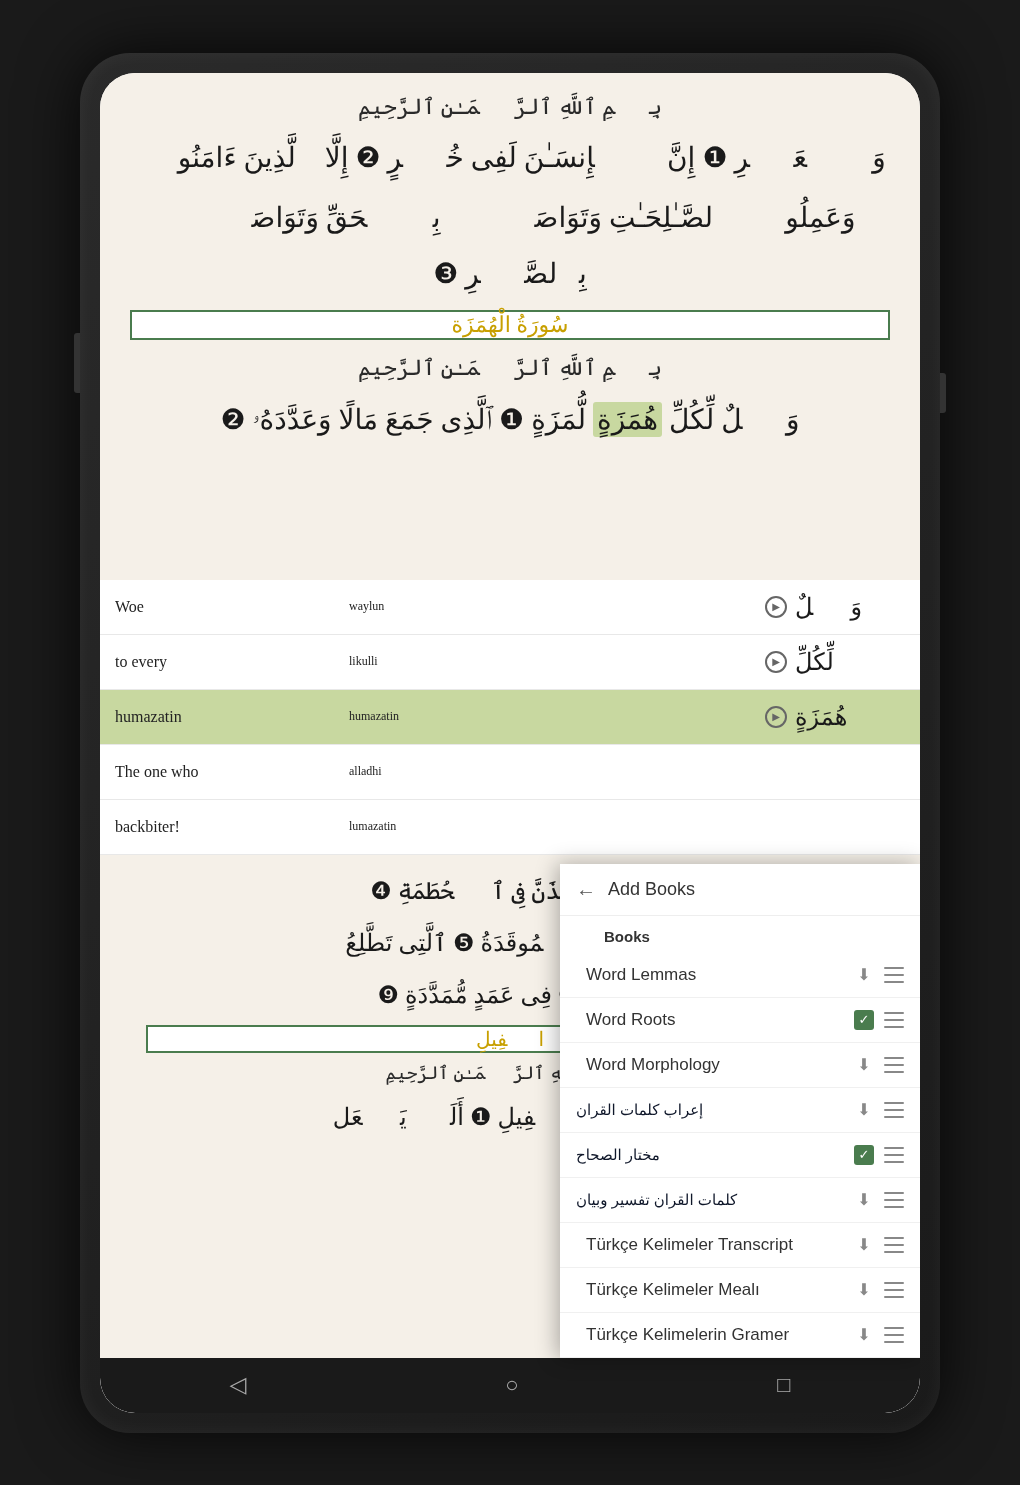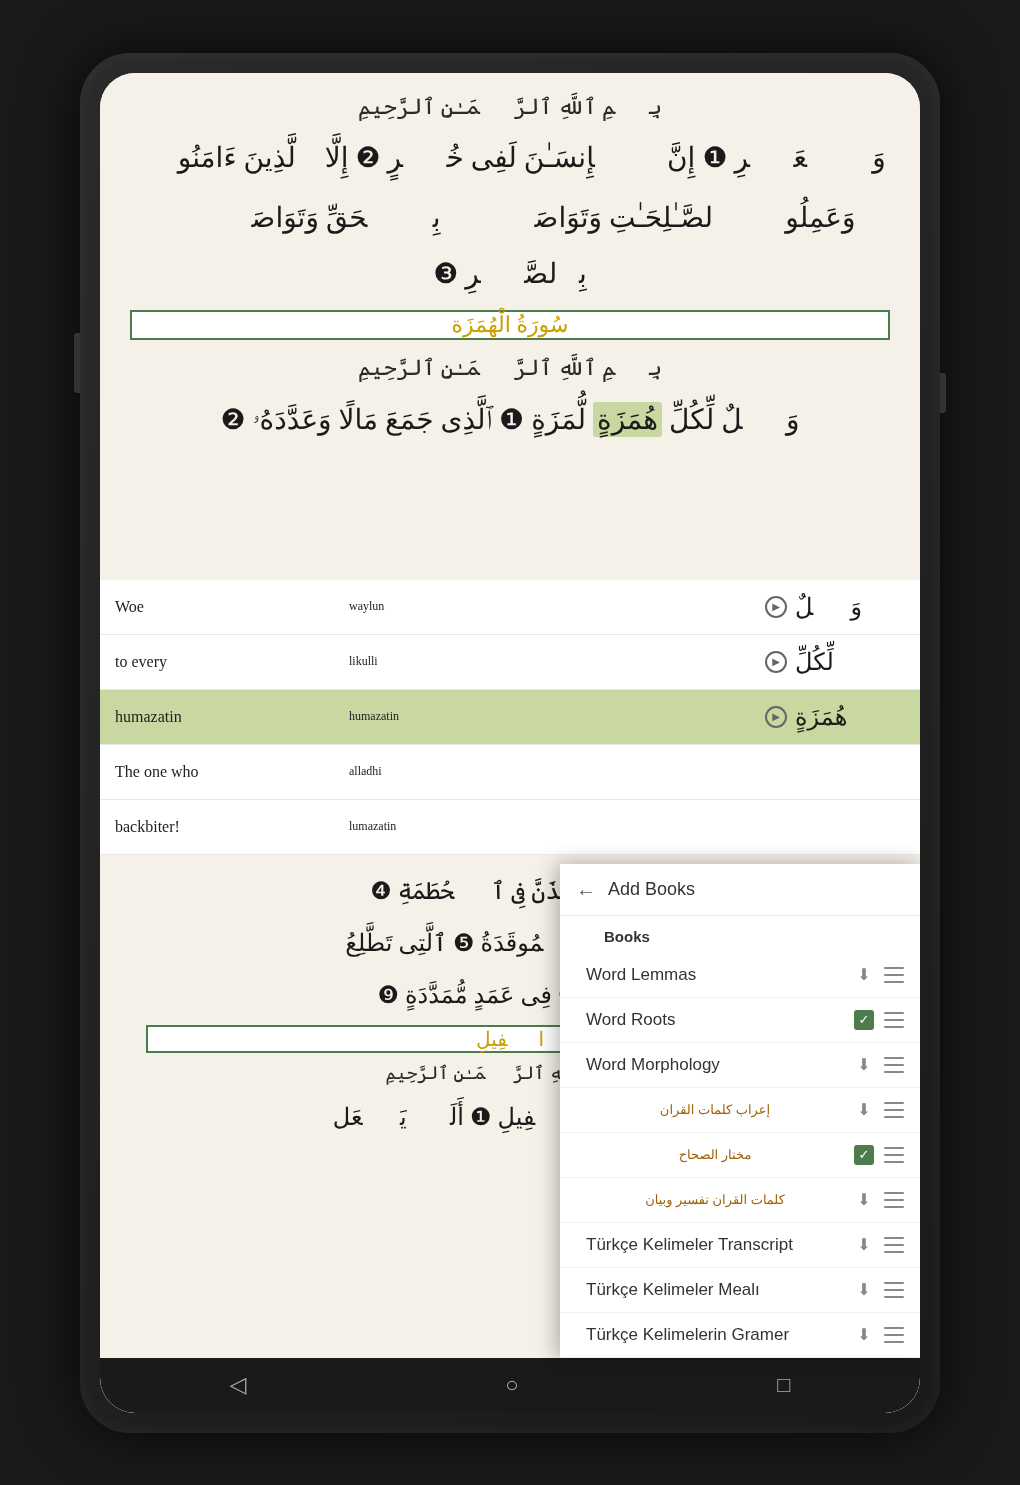--- a/index.html
+++ b/index.html
@@ -215,25 +215,25 @@
     .book-name {
       flex: 1;
       font-size: 17px;
       color: #333;
       font-family: Arial, sans-serif;
       margin-left: 10px;
     }
 
     .book-name-rtl {
       flex: 1;
-      font-size: 13px;
-      color: #a16207;
+      font-size: 15px;
+      color: #0f172a;
       font-family: Arial, sans-serif;
       direction: rtl;
-      text-align: center;
+      text-align: left;
     }
 
     .book-actions {
       display: flex;
       align-items: center;
       gap: 10px;
     }
 
     .download-icon {
       width: 20px;

